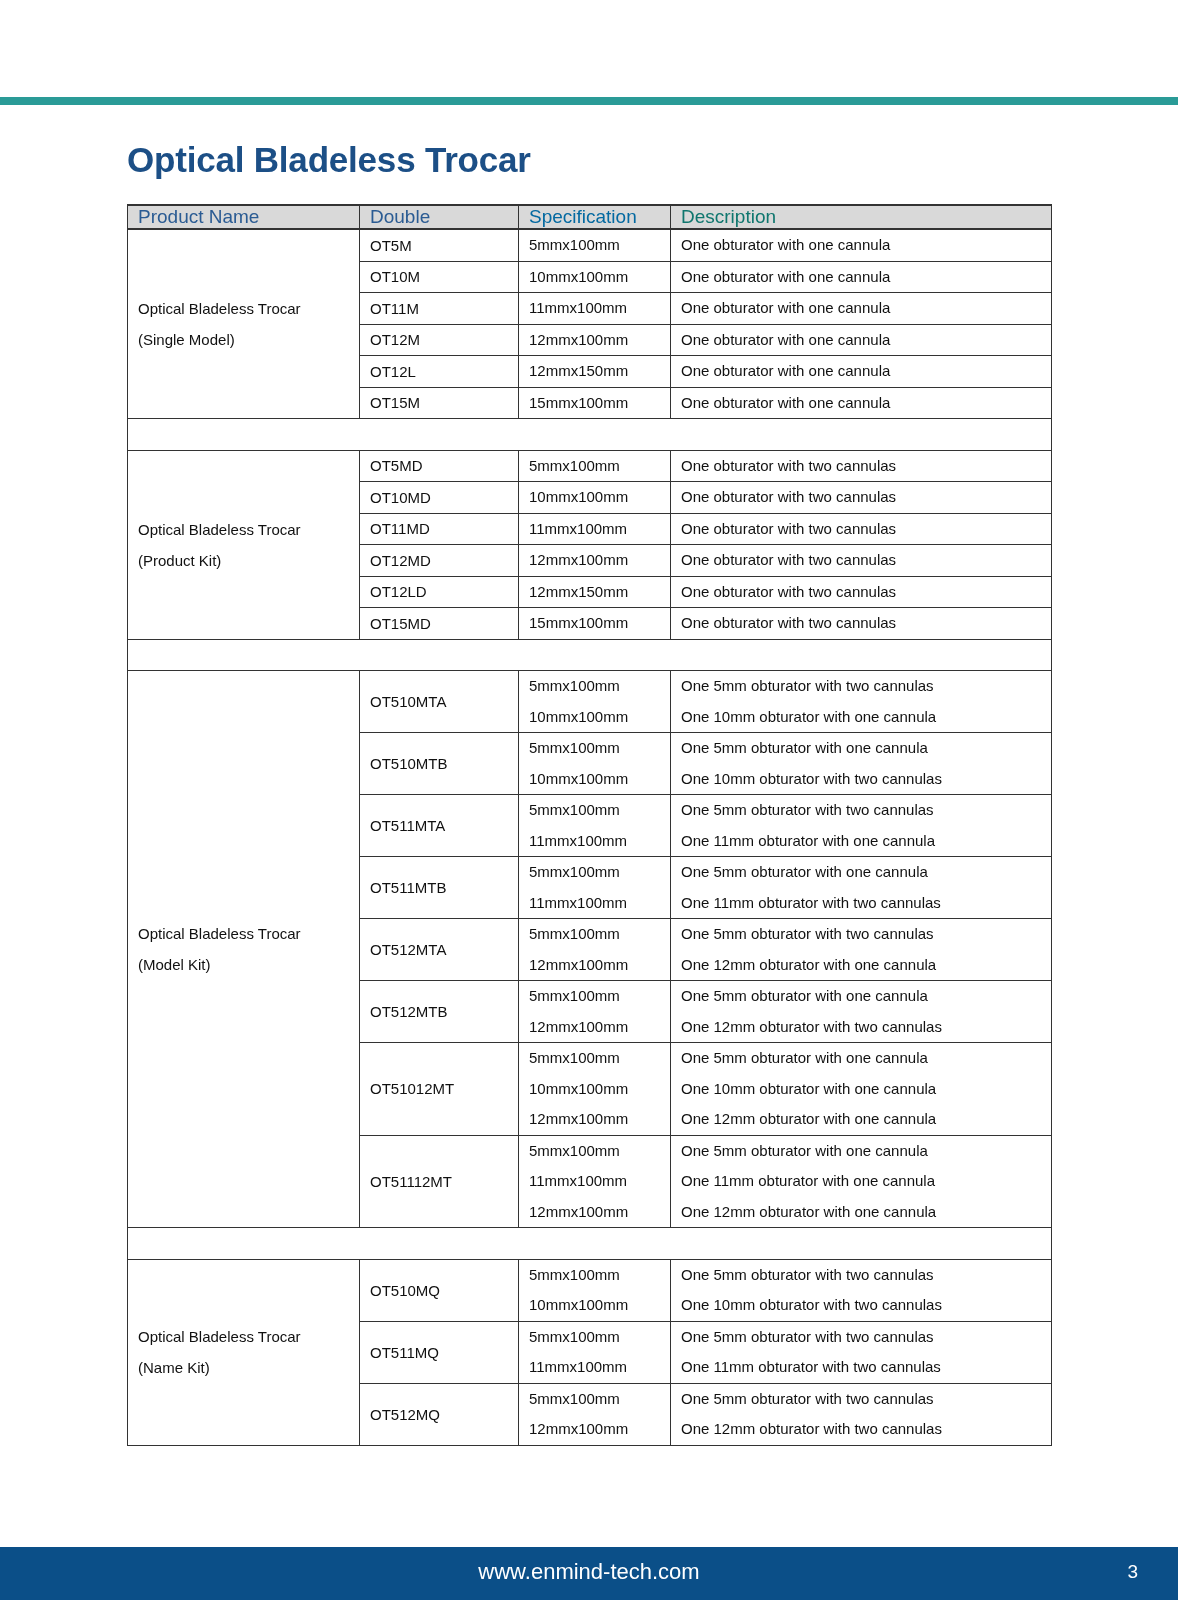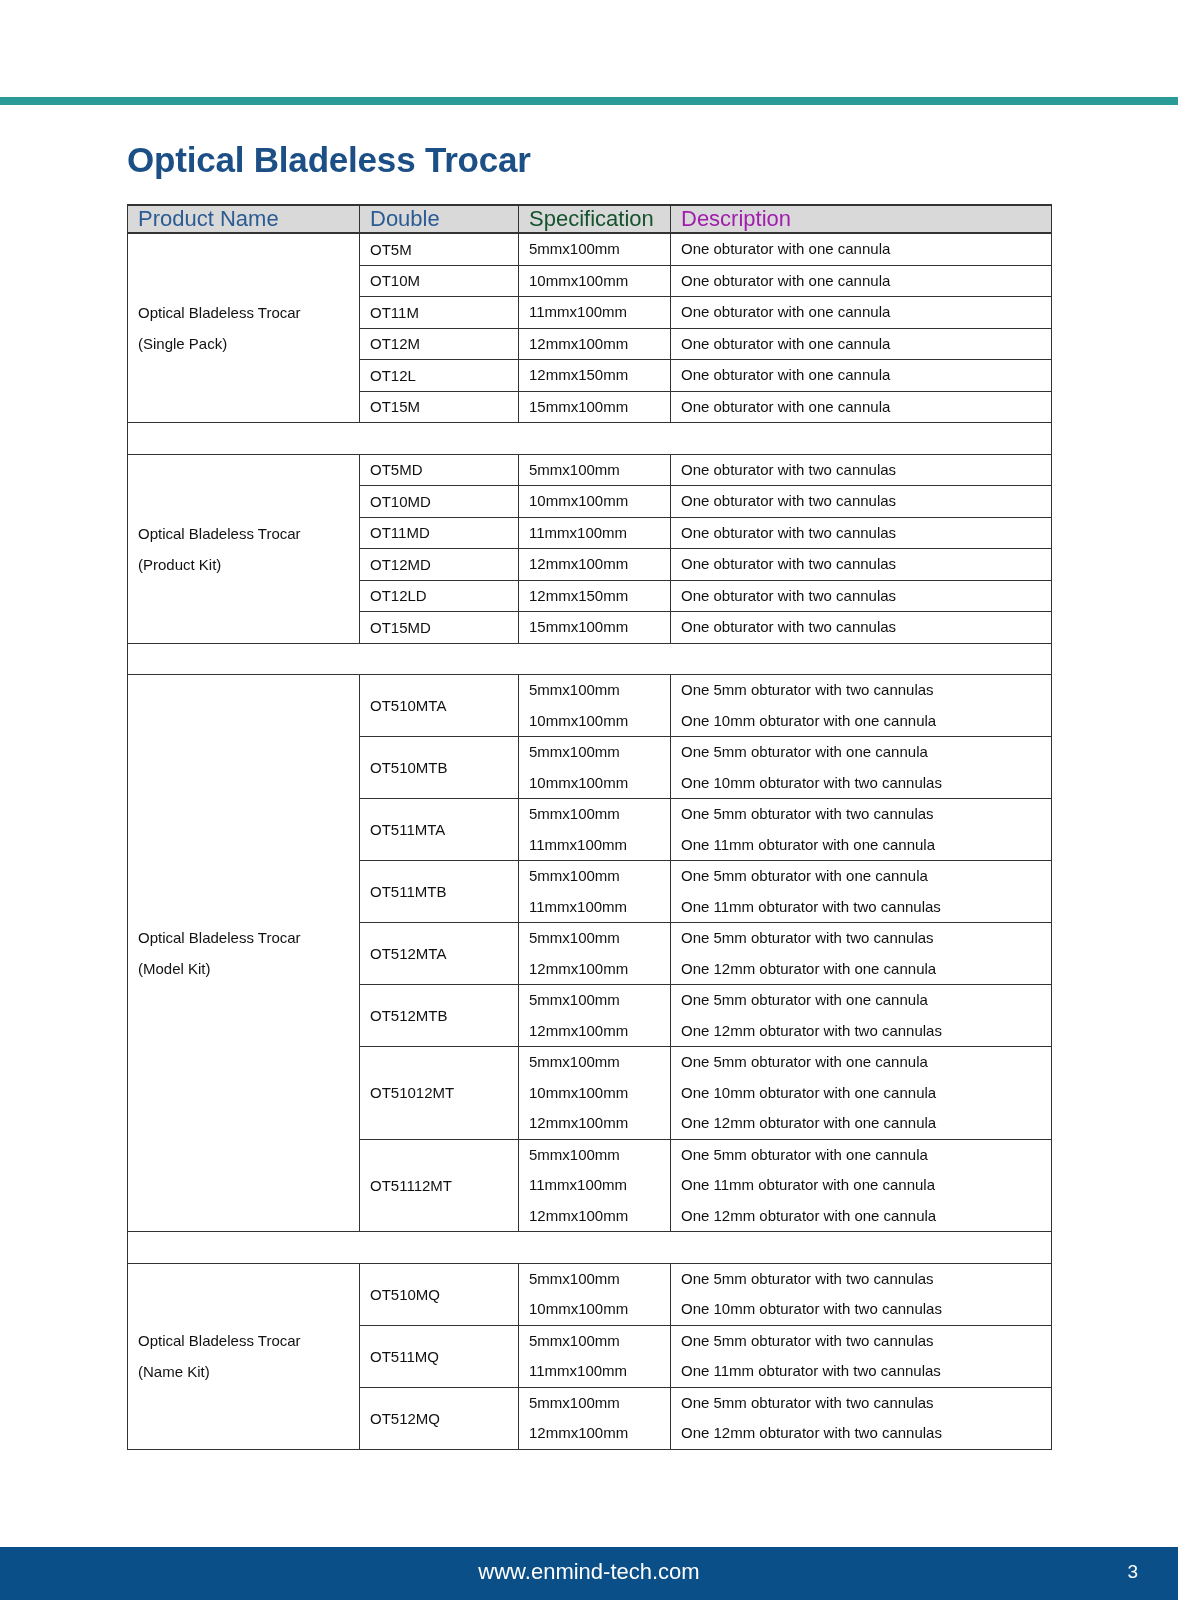--- a/index.html
+++ b/index.html
@@ -5,21 +5,21 @@
   * { box-sizing: border-box; margin: 0; padding: 0; }
   html, body { width: 1178px; height: 1600px; background: #ffffff; overflow: hidden; }
   body { position: relative; font-family: "Liberation Sans", sans-serif; color: #111; }
   .top-rule { position: absolute; left: 0; top: 97px; width: 1178px; height: 8px; }
   .page-title { position: absolute; left: 127px; top: 140px; font-size: 35px; font-weight: bold; letter-spacing: -0.2px; }
   table.spec { position: absolute; left: 127px; top: 204px; width: 924px; border-collapse: collapse; table-layout: fixed; }
   table.spec col.c1 { width: 232px; }
   table.spec col.c2 { width: 159px; }
   table.spec col.c3 { width: 152px; }
   table.spec col.c4 { width: 381px; }
-  table.spec th { height: 15px; background: #d9d9d9; font-weight: normal; text-align: left; font-size: 22px; padding: 0 10px; border-top: 2px solid #333; border-bottom: 2px solid #333; border-left: 1.5px solid #333; border-right: 1.5px solid #333; }
+  table.spec th { height: 15px; background: #d9d9d9; font-weight: normal; text-align: left; font-size: 19px; padding: 0 10px; border-top: 2px solid #333; border-bottom: 2px solid #333; border-left: 1.5px solid #333; border-right: 1.5px solid #333; }
   table.spec td { font-size: 15px; padding: 0 10px; text-align: left; vertical-align: middle; border-left: 1.5px solid #333; border-right: 1.5px solid #333; }
   tr.row td { height: 31.5px; border-bottom: 1.5px solid #333; margin-top: 16px; }
   td.name-cell { line-height: 31px; border-bottom: 1.5px solid #333; vertical-align: middle; }
   td.name-cell .line { display: block; }
   tr.spacer td { height: 31.5px; border-bottom: 1.5px solid #333; border-right: 1.5px solid #333; }
   .multi { display: block; }
   .multi .sub { display: block; height: 30.5px; line-height: 30.5px; }
   tr.group td { border-bottom: 1.5px solid #333; }
   .footer { position: absolute; left: 0; top: 1547px; width: 1178px; height: 53px; }
   .footer-url { position: absolute; left: 0; width: 1178px; top: 12px; text-align: center; color: #ffffff; font-size: 22px; }
@@ -36,29 +36,29 @@
   <colgroup>
       <col class="c1">
       <col class="c2">
       <col class="c3">
       <col class="c4">
     </colgroup>
   <thead>
     <tr>
       <th style="color: rgb(42, 91, 147); background: rgb(217, 217, 217);">Product Name</th>
       <th style="color: rgb(42, 91, 147); background: rgb(217, 217, 217);">Double</th>
-      <th style="color: #14532d; background: rgb(217, 217, 217);">Specification</th>
-      <th style="color: #a21caf; background: rgb(217, 217, 217);">Description</th>
+      <th style="color: #0369a1; background: rgb(217, 217, 217);">Specification</th>
+      <th style="color: #0f766e; background: rgb(217, 217, 217);">Description</th>
     </tr>
   </thead>
   <tbody id="table-body">
       <tr class="row">
         <td class="name-cell" rowspan="6">
           <span class="line">Optical Bladeless Trocar</span>
-          <span class="line">(Single Pack)</span>
+          <span class="line">(Single Model)</span>
         </td>
         <td>OT5M</td>
         <td>
           <span class="multi">
             <span class="sub">5mmx100mm</span>
           </span>
         </td>
         <td>
           <span class="multi">
             <span class="sub">One obturator with one cannula</span>

